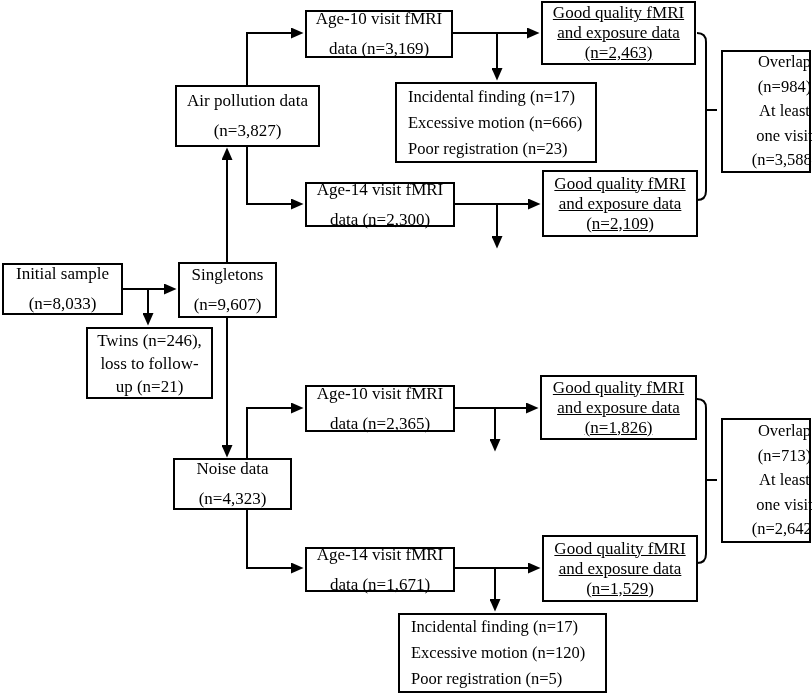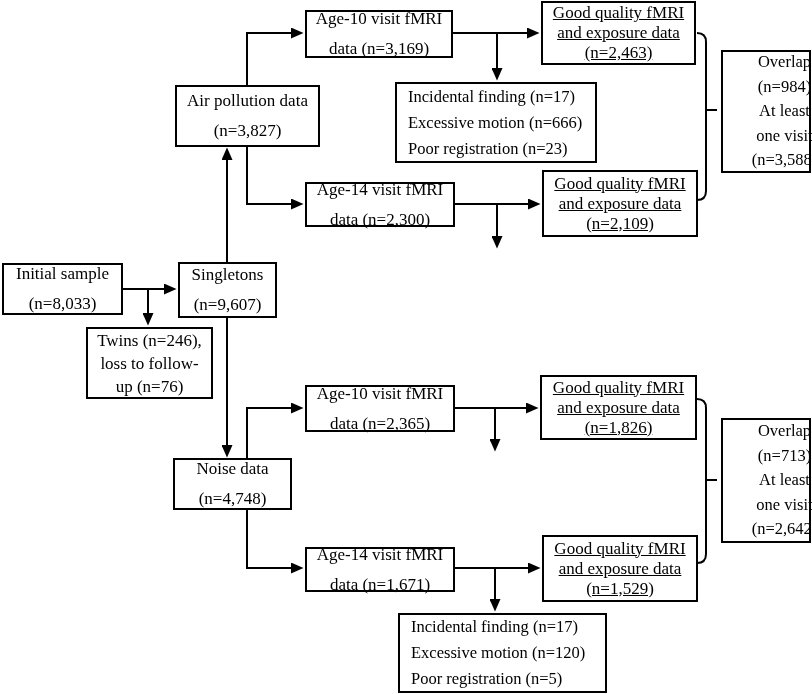--- a/index.html
+++ b/index.html
@@ -76,21 +76,21 @@
   </svg>
 
   <div class="node" style="left:2px;top:263px;width:121px;height:52px">Initial sample
 (n=8,033)</div>
 
   <div class="node" style="left:178px;top:262px;width:99px;height:56px">Singletons
 (n=9,607)</div>
 
   <div class="node lh-mid" style="left:86px;top:327px;width:127px;height:72px">Twins (n=246),
 loss to follow-
-up (n=76)</div>
+up (n=21)</div>
 
   <div class="node" style="left:175px;top:85px;width:145px;height:62px">Air pollution data
 (n=3,827)</div>
 
   <div class="node" style="left:305px;top:10px;width:148px;height:48px">Age-10 visit fMRI
 data (n=3,169)</div>
 
   <div class="node lh-tight" style="left:541px;top:1px;width:155px;height:64px">Good quality fMRI
 and exposure data
 (n=2,463)</div>
@@ -107,21 +107,21 @@
 (n=2,109)</div>
 
 
   <div class="node lh-wide small" style="left:721px;top:50px;width:90px;height:123px">Overlap
 (n=984)
 At least
 one visit
 (n=3,588)</div>
 
   <div class="node" style="left:173px;top:458px;width:119px;height:52px">Noise data
-(n=4,748)</div>
+(n=4,323)</div>
 
   <div class="node" style="left:305px;top:385px;width:150px;height:47px">Age-10 visit fMRI
 data (n=2,365)</div>
 
   <div class="node lh-tight" style="left:540px;top:375px;width:157px;height:65px">Good quality fMRI
 and exposure data
 (n=1,826)</div>
 
 
   <div class="node" style="left:305px;top:547px;width:150px;height:45px">Age-14 visit fMRI

